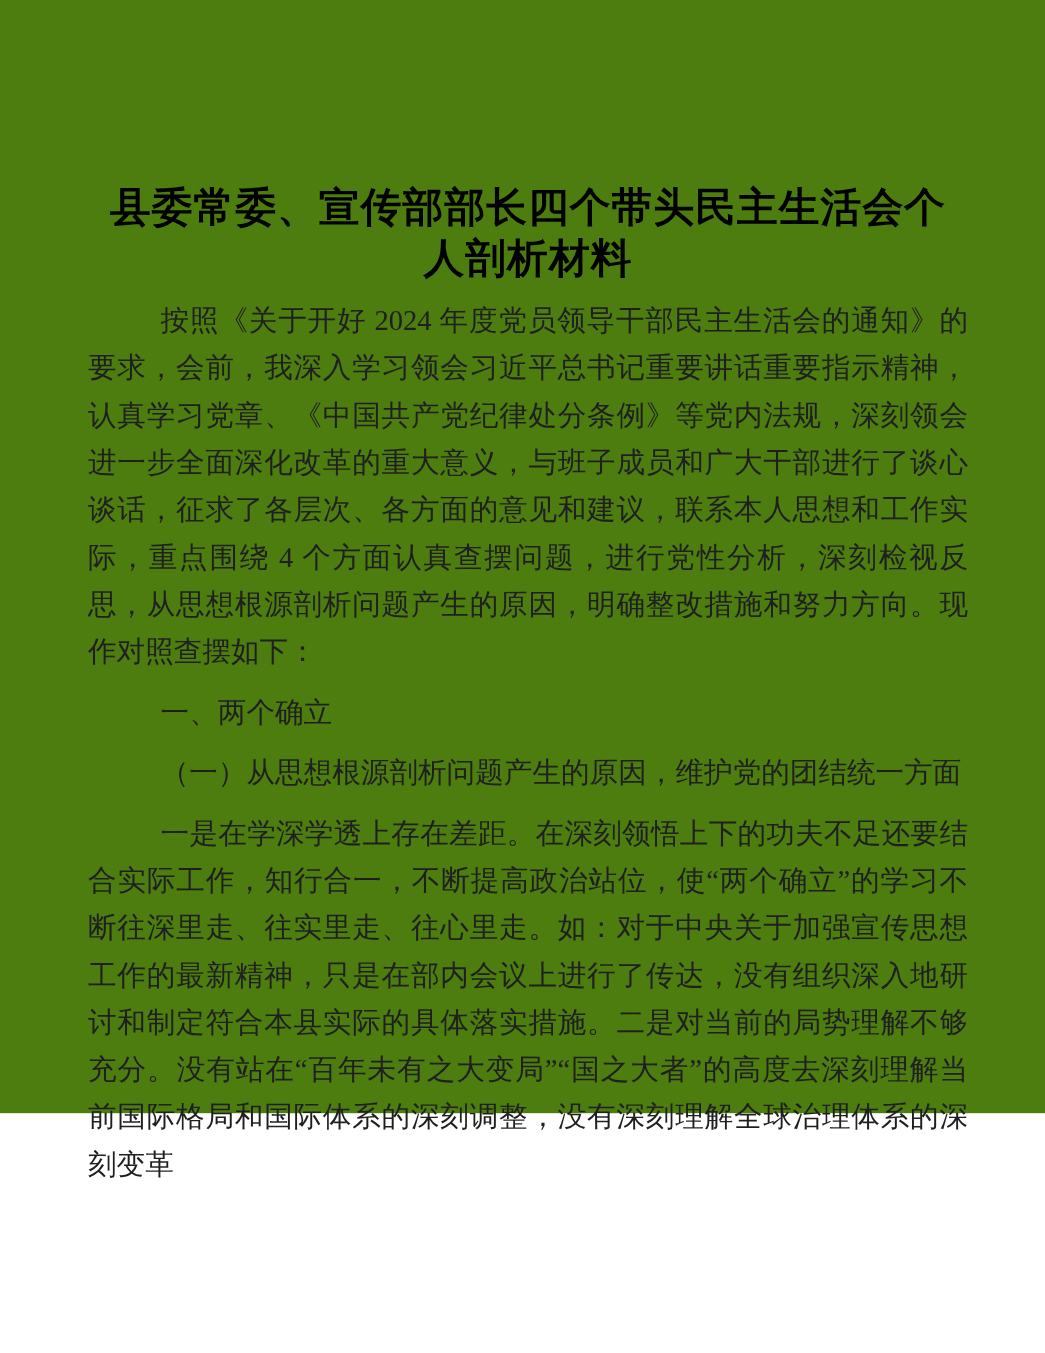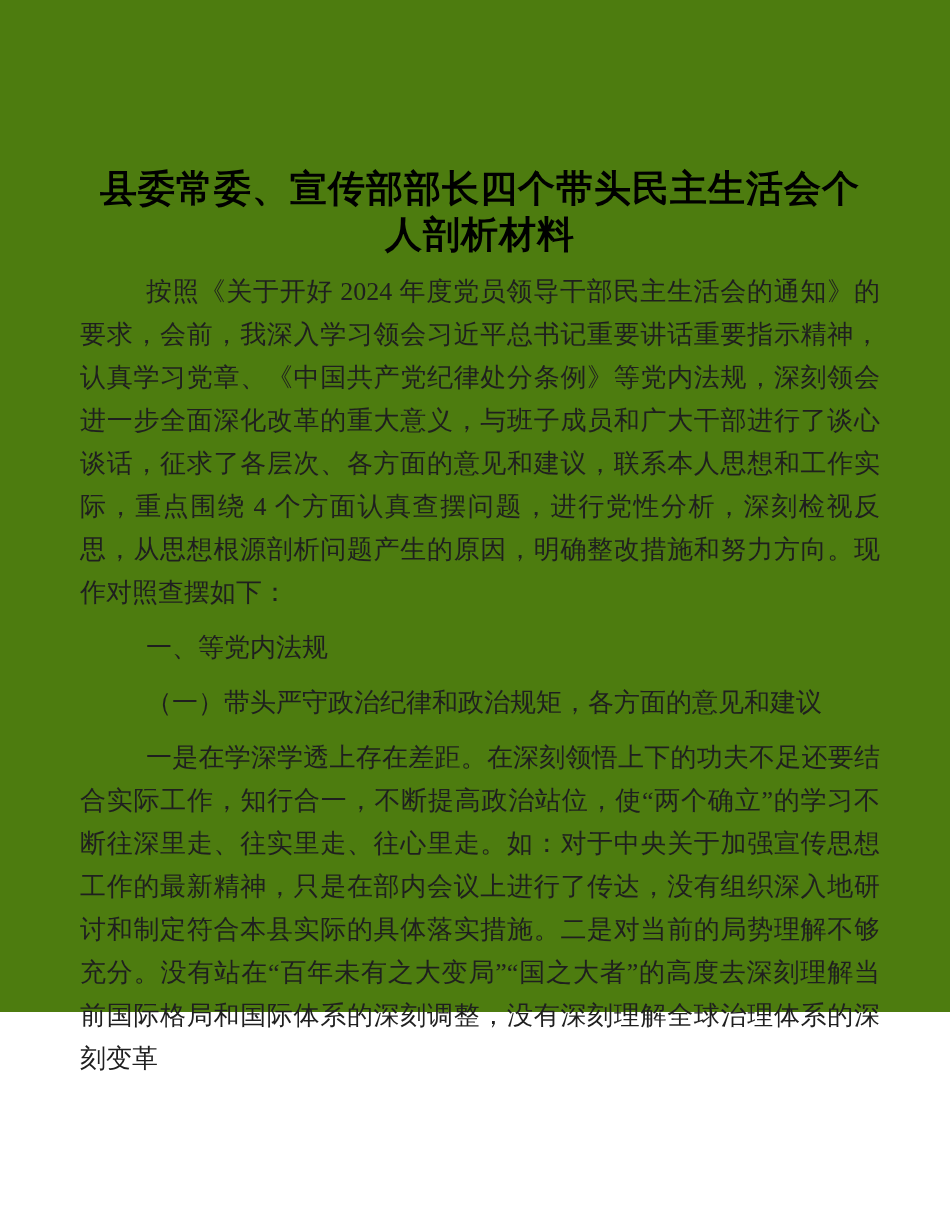--- a/index.html
+++ b/index.html
@@ -49,17 +49,17 @@
   }
 </style>
 </head>
 <body>
 
 <div class="page">
   <h1 class="doc-title">县委常委、宣传部部长四个带头民主生活会个
 人剖析材料</h1>
   <div class="doc-body" id="body-container">
       <p class="para body">按照《关于开好 2024 年度党员领导干部民主生活会的通知》的要求，会前，我深入学习领会习近平总书记重要讲话重要指示精神，认真学习党章、《中国共产党纪律处分条例》等党内法规，深刻领会进一步全面深化改革的重大意义，与班子成员和广大干部进行了谈心谈话，征求了各层次、各方面的意见和建议，联系本人思想和工作实际，重点围绕 4 个方面认真查摆问题，进行党性分析，深刻检视反思，从思想根源剖析问题产生的原因，明确整改措施和努力方向。现作对照查摆如下：</p>
-      <p class="para heading1">一、等党内法规</p>
-      <p class="para heading2">（一）带头严守政治纪律和政治规矩，各方面的意见和建议</p>
+      <p class="para heading1">一、两个确立</p>
+      <p class="para heading2">（一）从思想根源剖析问题产生的原因，维护党的团结统一方面</p>
       <p class="para body">一是在学深学透上存在差距。在深刻领悟上下的功夫不足还要结合实际工作，知行合一，不断提高政治站位，使“两个确立”的学习不断往深里走、往实里走、往心里走。如：对于中央关于加强宣传思想工作的最新精神，只是在部内会议上进行了传达，没有组织深入地研讨和制定符合本县实际的具体落实措施。二是对当前的局势理解不够充分。没有站在“百年未有之大变局”“国之大者”的高度去深刻理解当前国际格局和国际体系的深刻调整，没有深刻理解全球治理体系的深刻变革</p>
     </div>
 </div>
 
 </body></html>

